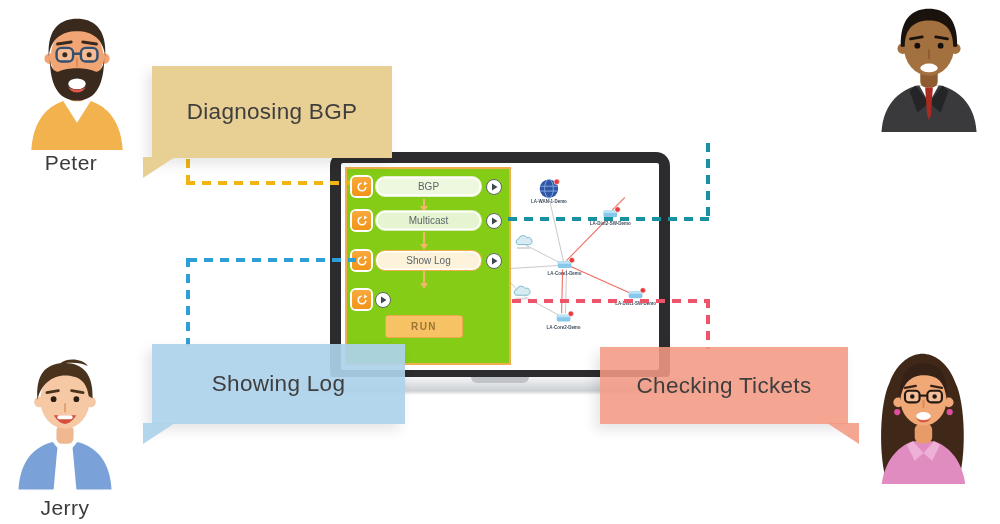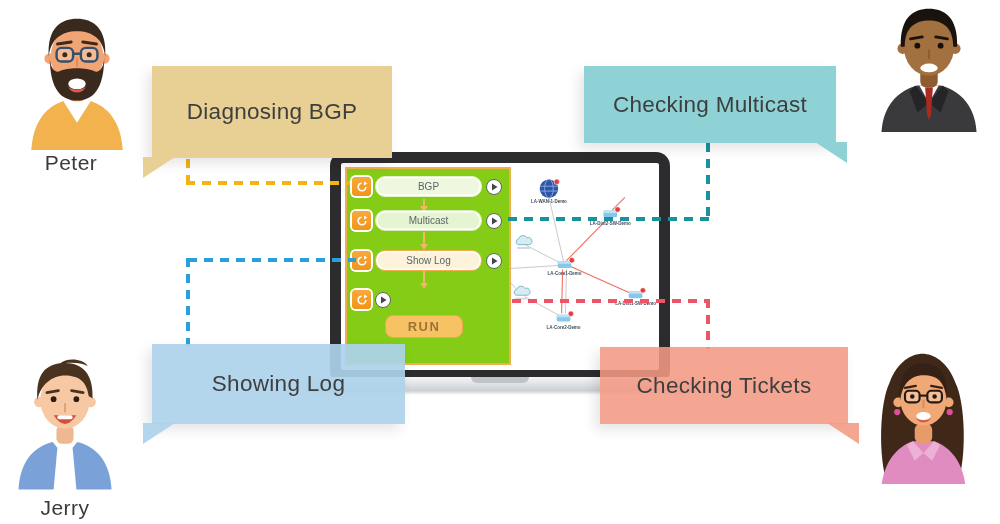--- a/index.html
+++ b/index.html
@@ -40,21 +40,21 @@
   .step{position:absolute;left:5px;width:150px;height:21px;display:flex;align-items:center;gap:4px;}
   .sicon{width:19px;height:19px;flex:0 0 19px;border-radius:4px;background:linear-gradient(#f8a93c,#f29418);
          display:flex;align-items:center;justify-content:center;box-shadow:0 0 0 2px #fff;}
   .pill{flex:1;height:19px;border-radius:10px;border:1px solid;border-color:var(--bd);background:var(--bg);
         display:flex;align-items:center;justify-content:center;font-size:10px;color:#5a6468;cursor:pointer;
         box-shadow:inset 0 0 0 1.5px #fff;}
   .play{width:16px;height:16px;flex:0 0 16px;border-radius:50%;background:#fff;border:1.6px solid #5d666d;
         display:flex;align-items:center;justify-content:center;cursor:pointer;box-sizing:border-box;}
   .warrow{position:absolute;left:72px;}
   .run-btn{position:absolute;left:38px;top:146px;width:76px;height:21px;background:#f6c264;
-        border:1px solid #eaa94a;border-radius:8px;color:#9c7434;font-size:13px;font-weight:bold;
+        border:1px solid #eaa94a;border-radius:3px;color:#9c7434;font-size:10px;font-weight:bold;
         letter-spacing:1.5px;display:flex;align-items:center;justify-content:center;cursor:pointer;}
 
   
   .topo{position:absolute;left:170px;top:5px;}
   .topo text{font-size:4.6px;font-weight:bold;fill:#3e4c5c;text-anchor:middle;}
 </style>
 </head>
 <body>
 
 <div id="stage">
@@ -312,19 +312,18 @@
   <div class="dash-h" style="left: 508px; top: 217px; width: 202px; --c: #18929f;"></div>
 
   <div class="dash-h" style="left: 188px; top: 258px; width: 168px; --c: #2d9fd8;"></div>
   <div class="dash-v" style="left: 186px; top: 258px; height: 88px; --c: #2d9fd8;"></div>
 
   <div class="dash-h" style="left: 512px; top: 299px; width: 198px; --c: #ef5368;"></div>
   <div class="dash-v" style="left: 706px; top: 299px; height: 50px; --c: #ef5368;"></div>
 
   <div class="bubble tail-left" style="left: 152px; top: 66px; width: 240px; height: 92px; --bc: #e8d095;">Diagnosing BGP</div>
 
-  <div class="bubble tail-right" style="left: 584px; top: 66px; width: 252px; height: 77px; --bc: #8ed2d6;">Checking Multicast</div>
 
   <div class="bubble tail-right" style="left: 600px; top: 347px; width: 248px; height: 77px; --bc: rgba(242,154,132,0.88);">Checking Tickets</div>
 
   <div class="bubble tail-left" style="left: 152px; top: 344px; width: 253px; height: 80px; --bc: rgba(173,211,236,0.92);">Showing Log</div>
 
 </div>
 
 </body></html>

